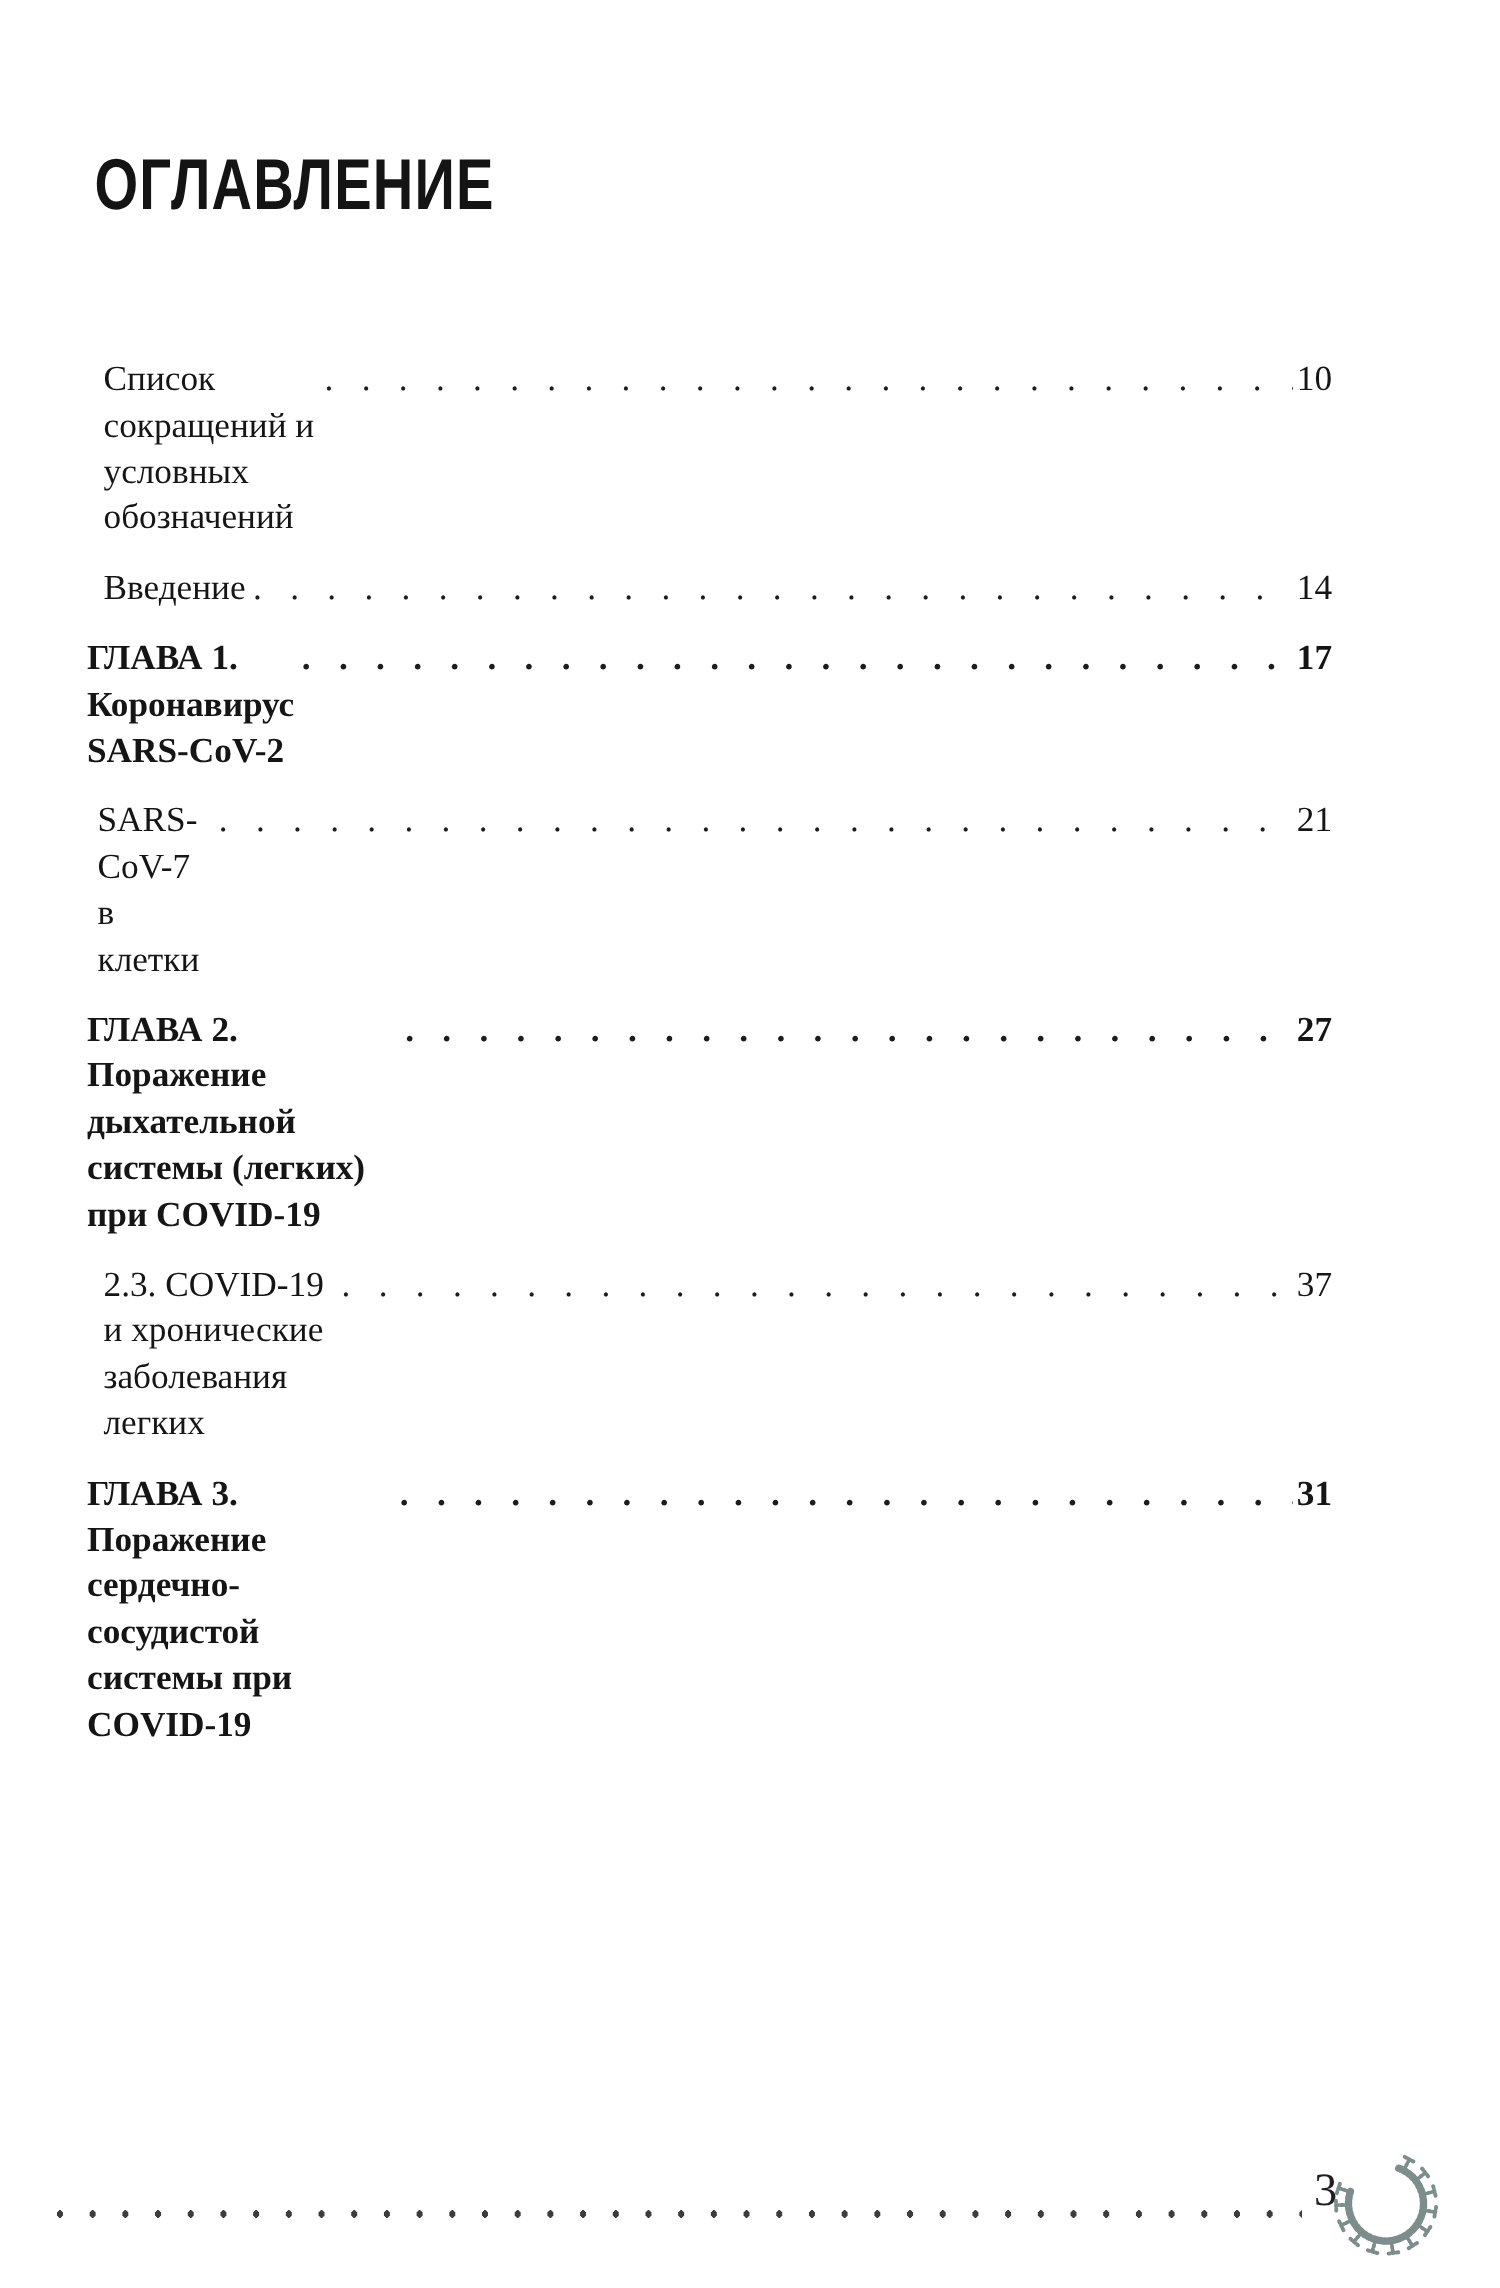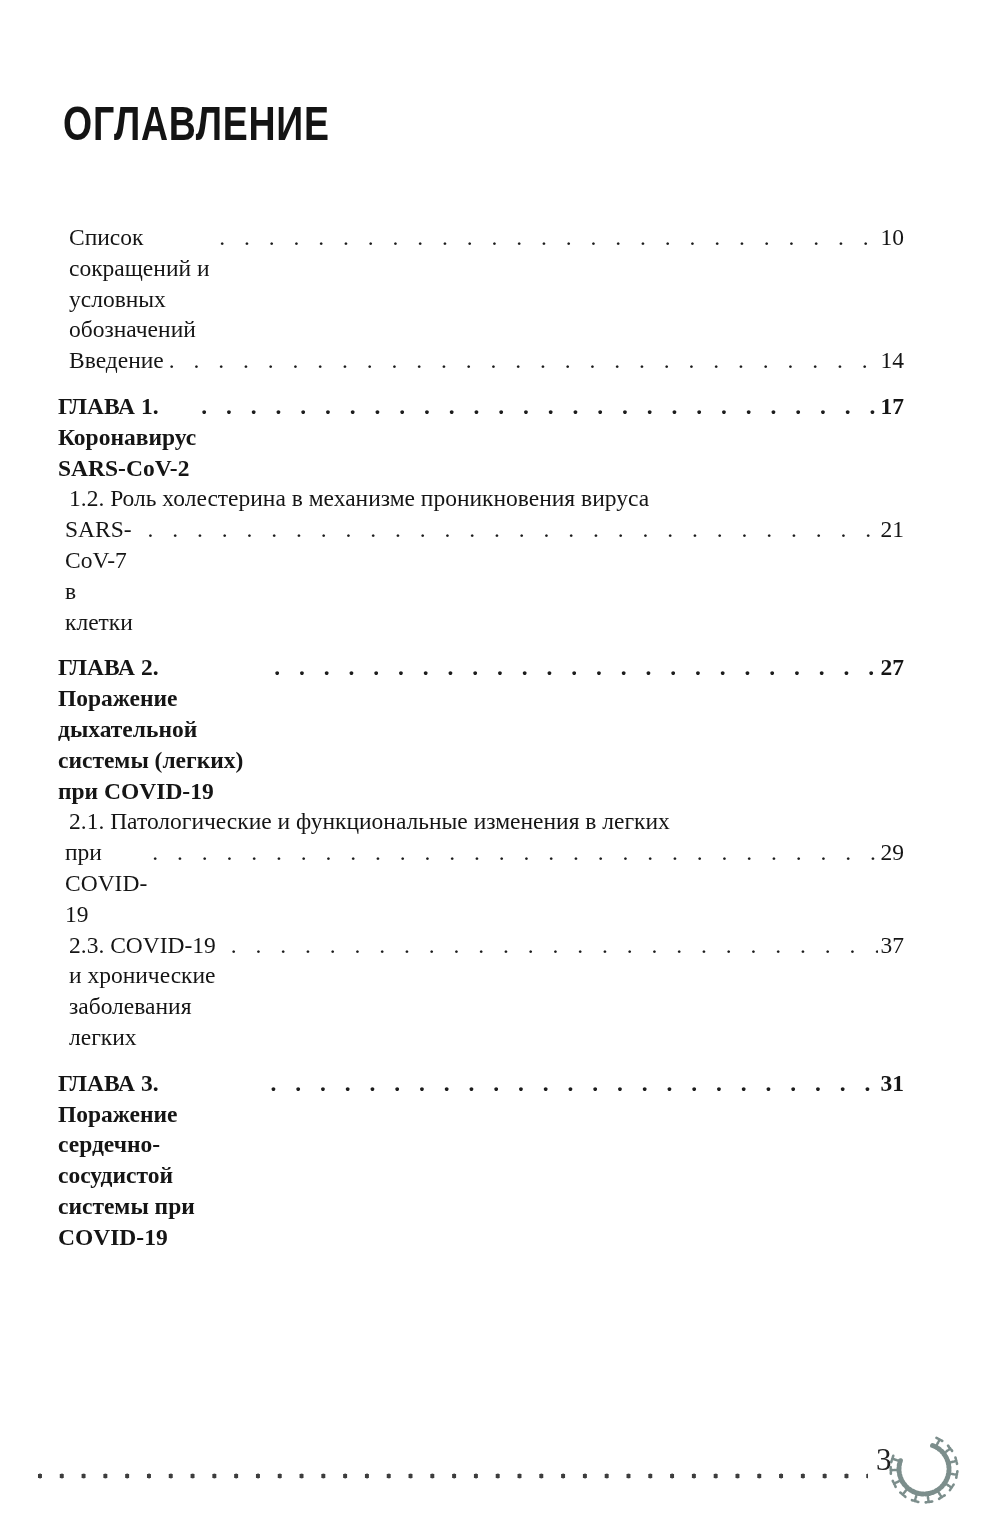--- a/index.html
+++ b/index.html
@@ -34,21 +34,21 @@
 
   
   .toc {
     position: absolute;
     left: 58px;
     top: 222px;
     width: 846px;
     font-size: 23.5px;
     line-height: 30.8px;
   }
-  .entry { margin: 0; }
+  .entry { margin: 16px; }
   .entry.gap { margin-top: 15px; }
   .entry.item { margin-left: 11px; }
   .entry.chapter { margin-left: 0; font-weight: bold; }
 
   .line {
     display: flex;
     align-items: baseline;
     min-width: 0;
   }
   .entry.item .line.cont { margin-left: -4px; }
@@ -121,44 +121,31 @@
       </div>
     </div>
     <div class="entry chapter gap">
       <div class="line">
         <span class="txt">ГЛАВА 1. Коронавирус SARS-CoV-2</span>
         <span class="leader"></span>
         <span class="pagenum">17</span>
       </div>
     </div>
     <div class="entry item">
-      <div class="line">
-        <span class="txt">1.2. Роль холестерина в механизме проникновения вируса</span>
-      </div>
       <div class="line cont">
         <span class="txt">SARS-CoV-7 в клетки</span>
         <span class="leader"></span>
         <span class="pagenum">21</span>
       </div>
     </div>
     <div class="entry chapter gap">
       <div class="line">
         <span class="txt">ГЛАВА 2. Поражение дыхательной системы (легких) при COVID-19</span>
         <span class="leader"></span>
         <span class="pagenum">27</span>
-      </div>
-    </div>
-    <div class="entry item">
-      <div class="line">
-        <span class="txt">2.1. Патологические и функциональные изменения в легких</span>
-      </div>
-      <div class="line cont">
-        <span class="txt">при COVID-19</span>
-        <span class="leader"></span>
-        <span class="pagenum">29</span>
       </div>
     </div>
     <div class="entry item">
       <div class="line">
         <span class="txt">2.3. COVID-19 и хронические заболевания легких</span>
         <span class="leader"></span>
         <span class="pagenum">37</span>
       </div>
     </div>
     <div class="entry chapter gap">

